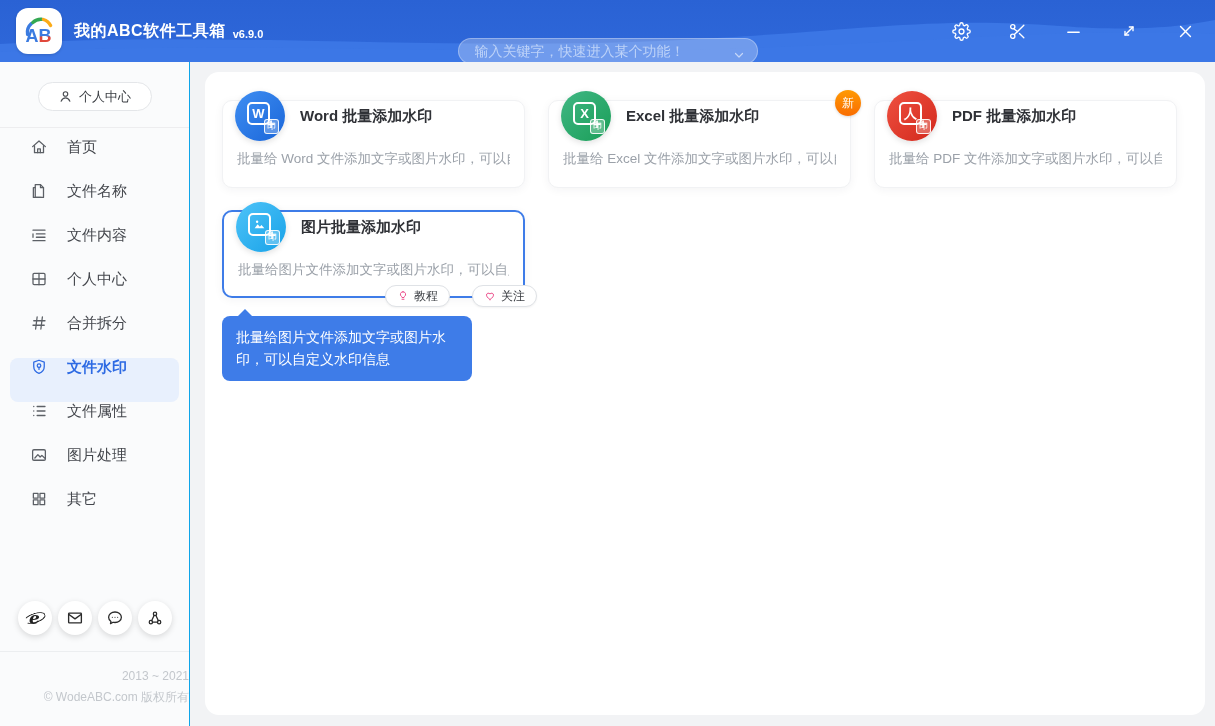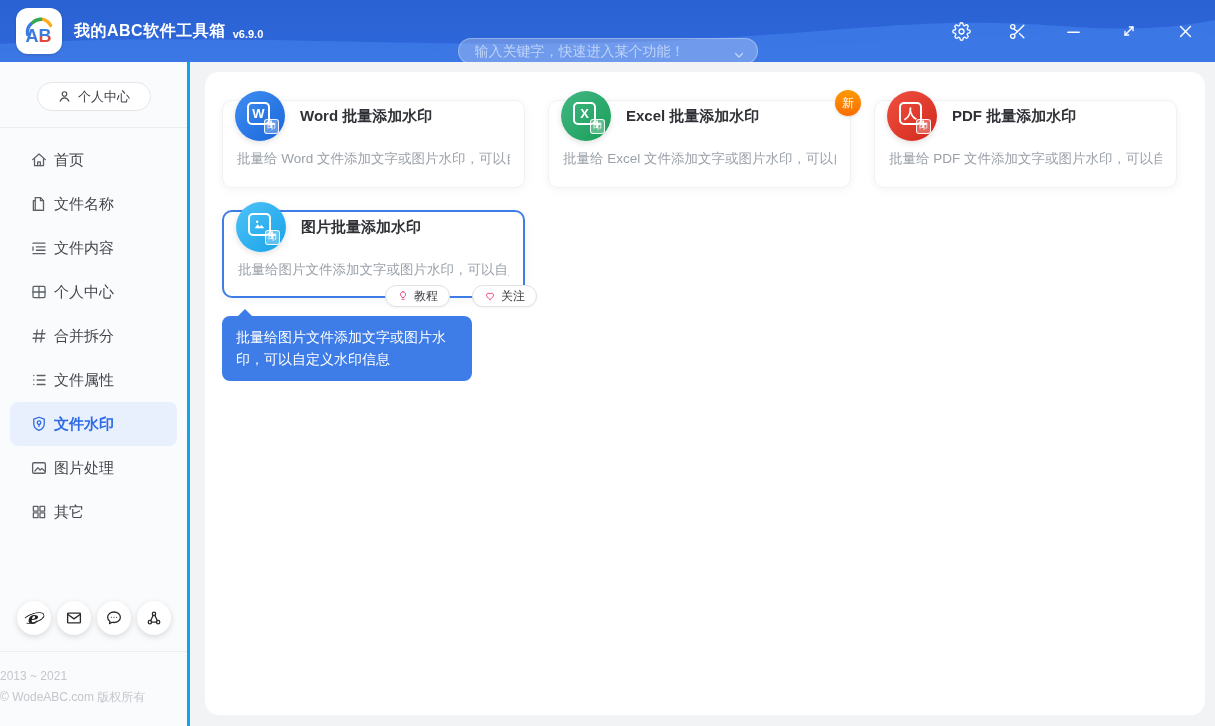--- a/index.html
+++ b/index.html
@@ -23,36 +23,36 @@
   .search-chevron { position:absolute; right:13px; top:11px; width:12px; height:12px; color:rgba(255,255,255,.6); cursor:pointer; }
 
   .win-controls { margin-left:auto; display:flex; align-items:center; gap:36px; padding-right:20px; color:#fff; }
   .win-btn { width:20px; height:20px; display:flex; align-items:center; justify-content:center; cursor:pointer; color:#fff; }
   .win-btn svg { display:block; }
 
   
   .workspace { flex:1; display:flex; min-height:0; background:#f2f3f5; }
 
   
-  .sidebar { width:190px; flex:0 0 190px; background:#fafbfc; border-right:3px solid #0ea5e9; display:flex; flex-direction:column; padding-top:20px; }
+  .sidebar { width:190px; flex:0 0 190px; background:#fafbfc; border-right:1px solid #0ea5e9; display:flex; flex-direction:column; padding-top:20px; }
   .profile-pill { margin:0 auto; width:114px; height:29px; background:#fff; border:1px solid #e4e6e9; border-radius:15px; display:flex; align-items:center; justify-content:center; gap:6px; font-size:13px; color:#3a3d42; cursor:pointer; }
   .profile-pill svg { color:#4a4d52; }
   .sb-divider { height:1px; background:#ededef; margin:16px 0 10px 0; }
 
   .nav { display:flex; flex-direction:column; }
-  .nav-item { height:44px; margin:0 10px; border-radius:8px; display:flex; align-items:center; padding-left:20px; gap:6px; font-size:15px; color:#43464c; cursor:pointer; }
+  .nav-item { height:44px; margin:0 10px; border-radius:8px; display:flex; padding-left:20px; gap:19px; font-size:15px; color:#43464c; cursor:pointer; }
   .nav-item .nav-icon { width:18px; height:18px; color:#5c6066; display:flex; }
   .nav-item.selected { background:#e8f0fd; color:#2d6ae3; font-weight:bold; }
   .nav-item.selected .nav-icon { color:#2d6ae3; }
 
   .sidebar-footer { margin-top:auto; padding-bottom:18px; }
   .quick-icons { display:flex; justify-content:center; gap:6px; margin-bottom:16px; }
   .qi-btn { width:34px; height:34px; border-radius:50%; background:#fff; box-shadow:0 2px 6px rgba(0,0,0,.14); display:flex; align-items:center; justify-content:center; color:#2a2a2a; cursor:pointer; }
   .sb-divider2 { height:1px; background:#eceef0; margin:0 0 14px 0; }
-  .copyright { text-align:left; font-size:12px; color:#c3c7cc; line-height:1.75; }
+  .copyright { text-align:right; font-size:12px; color:#c3c7cc; line-height:1.75; }
 
   
   .content-wrap { flex:1; padding:10px 10px 11px 15px; min-width:0; }
   .panel { width:100%; height:100%; background:#fff; border-radius:14px; padding:28px 11px 0 17px; position:relative; }
 
   .cards { display:grid; grid-template-columns:repeat(3,303px); column-gap:23px; row-gap:22px; }
   .card { position:relative; height:88px; background:#fff; border:1px solid #f1f2f4; border-radius:10px; box-shadow:0 2px 10px rgba(30,42,60,.05); padding:0 14px 0 12px; cursor:pointer; }
   .card.selected { border:2px solid #3e7ce8; }
 
   .card-head { display:flex; align-items:center; gap:15px; margin-top:-10px; }
@@ -215,42 +215,42 @@
           <span class="nav-icon">
               <svg viewBox="0 0 24 24" fill="none" stroke="currentColor" stroke-width="1.7" stroke-linecap="round">
                 <line x1="9.5" y1="4" x2="7.5" y2="20"></line>
                 <line x1="16.5" y1="4" x2="14.5" y2="20"></line>
                 <line x1="5" y1="9" x2="20" y2="9"></line>
                 <line x1="4" y1="15" x2="19" y2="15"></line>
               </svg>
             </span>
           <span>合并拆分</span>
         </div>
+        <div class="nav-item selected">
+          <span class="nav-icon">
+              <svg viewBox="0 0 24 24" fill="none" stroke="currentColor" stroke-width="1.7" stroke-linecap="round" stroke-linejoin="round">
+                <path d="M12 3l7 2.6v5.8c0 4.6-3 7.7-7 9.1-4-1.4-7-4.5-7-9.1V5.6z"></path>
+                <circle cx="12" cy="10.2" r="2.4"></circle>
+                <path d="M12 12.6v2.6"></path>
+              </svg>
+            </span>
+          <span>文件水印</span>
+        </div>
         <div class="nav-item">
           <span class="nav-icon">
               <svg viewBox="0 0 24 24" fill="none" stroke="currentColor" stroke-width="1.7" stroke-linecap="round">
                 <circle cx="5" cy="6" r="0.9" fill="currentColor" stroke="none"></circle>
                 <circle cx="5" cy="12" r="0.9" fill="currentColor" stroke="none"></circle>
                 <circle cx="5" cy="18" r="0.9" fill="currentColor" stroke="none"></circle>
                 <line x1="9.5" y1="6" x2="20" y2="6"></line>
                 <line x1="9.5" y1="12" x2="20" y2="12"></line>
                 <line x1="9.5" y1="18" x2="20" y2="18"></line>
               </svg>
             </span>
           <span>文件属性</span>
-        </div>
-        <div class="nav-item selected">
-          <span class="nav-icon">
-              <svg viewBox="0 0 24 24" fill="none" stroke="currentColor" stroke-width="1.7" stroke-linecap="round" stroke-linejoin="round">
-                <path d="M12 3l7 2.6v5.8c0 4.6-3 7.7-7 9.1-4-1.4-7-4.5-7-9.1V5.6z"></path>
-                <circle cx="12" cy="10.2" r="2.4"></circle>
-                <path d="M12 12.6v2.6"></path>
-              </svg>
-            </span>
-          <span>文件水印</span>
         </div>
         <div class="nav-item">
           <span class="nav-icon">
               <svg viewBox="0 0 24 24" fill="none" stroke="currentColor" stroke-width="1.7" stroke-linecap="round" stroke-linejoin="round">
                 <rect x="3.5" y="5" width="17" height="14" rx="1.8"></rect>
                 <path d="M6.5 16l4-4.5 3 3.2 2.3-2.2 3.7 3.5"></path>
               </svg>
             </span>
           <span>图片处理</span>
         </div>

